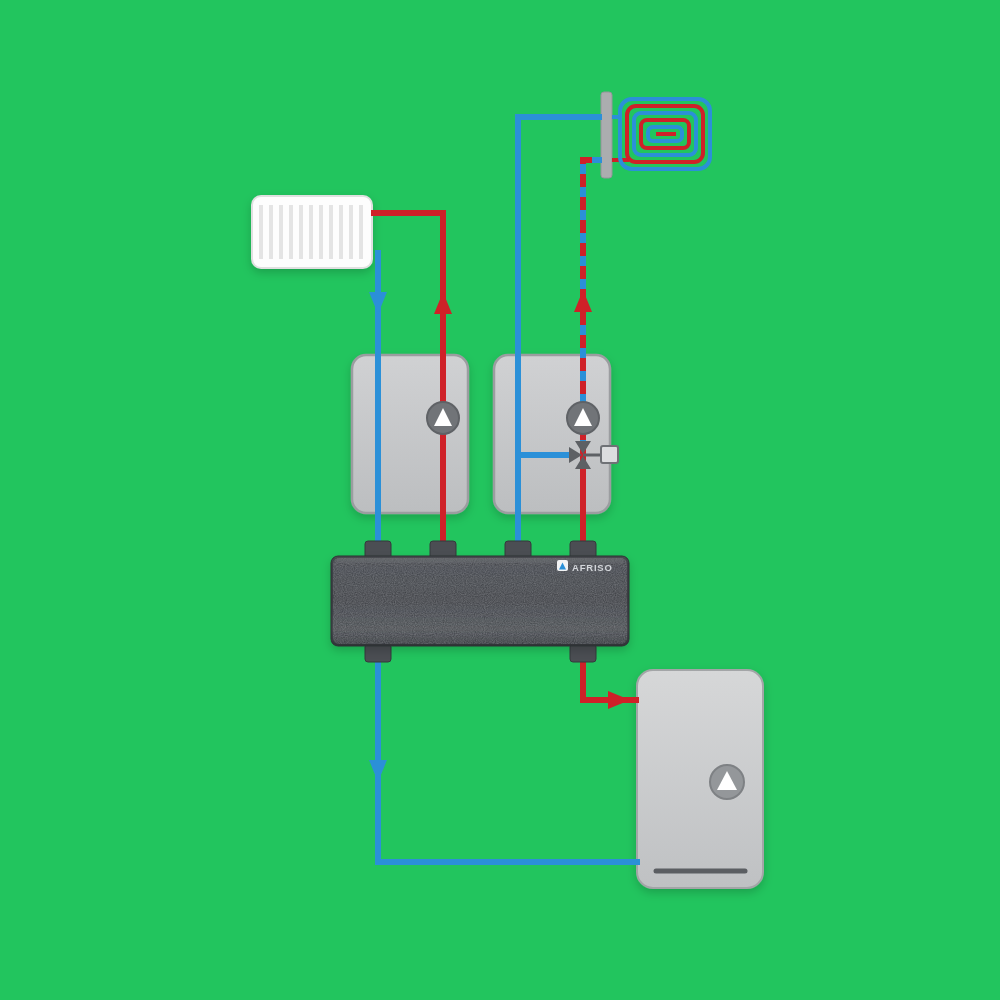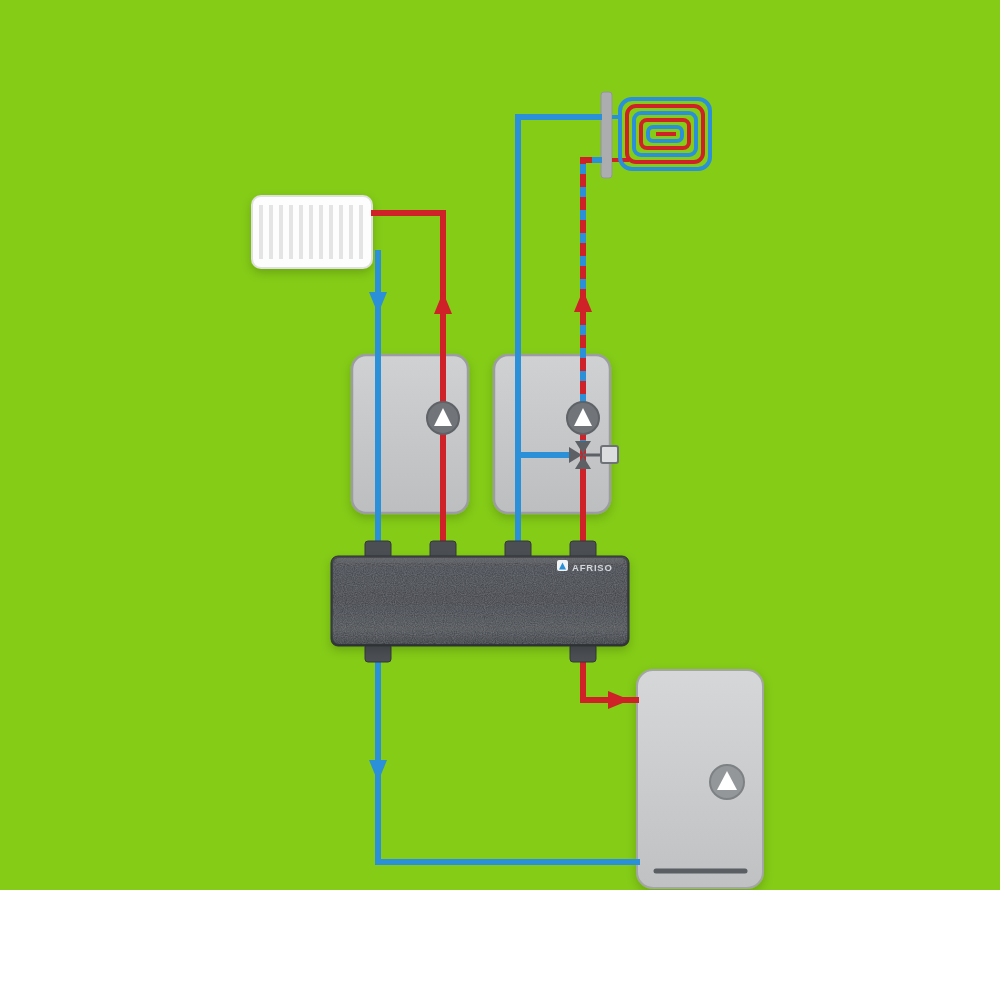--- a/index.html
+++ b/index.html
@@ -1,16 +1,16 @@
 <!DOCTYPE html>
 <html style="--pipeRed: #cf2128; --pipeBlue: #2b90d8; --boxBorder: #9b9da0; --manifoldDark: #3d4045; --pumpGray: #717478; --valveGray: #5d6064;"><head>
 <meta charset="utf-8">
 <style>
   html,body{margin:0;padding:0;background:#ffffff;}
-  .stage{position:relative;width:1000px;height:890px;background:#84cc16;overflow:hidden;text-align:center;}
+  .stage{position:relative;width:1000px;height:1000px;background:#22c55e;overflow:hidden;text-align:center;}
   svg{position:absolute;left:0;top:0;}
   .pipe{fill:none;stroke-width:6;stroke-linejoin:miter;}
   .coil{fill:none;stroke-width:4;stroke-linejoin:round;}
   .dash{fill:none;stroke-width:6;stroke-dasharray:10 13;}
   .stroke-blue{stroke:var(--pipeBlue,#2b90d8);}
   .stroke-red{stroke:var(--pipeRed,#cf2128);}
   .fill-blue{fill:var(--pipeBlue,#2b90d8);}
   .fill-red{fill:var(--pipeRed,#cf2128);}
   .brand{font-family:"Liberation Sans",sans-serif;font-size:9.5px;font-weight:bold;letter-spacing:.8px;fill:#d3d6da;}
 </style>

